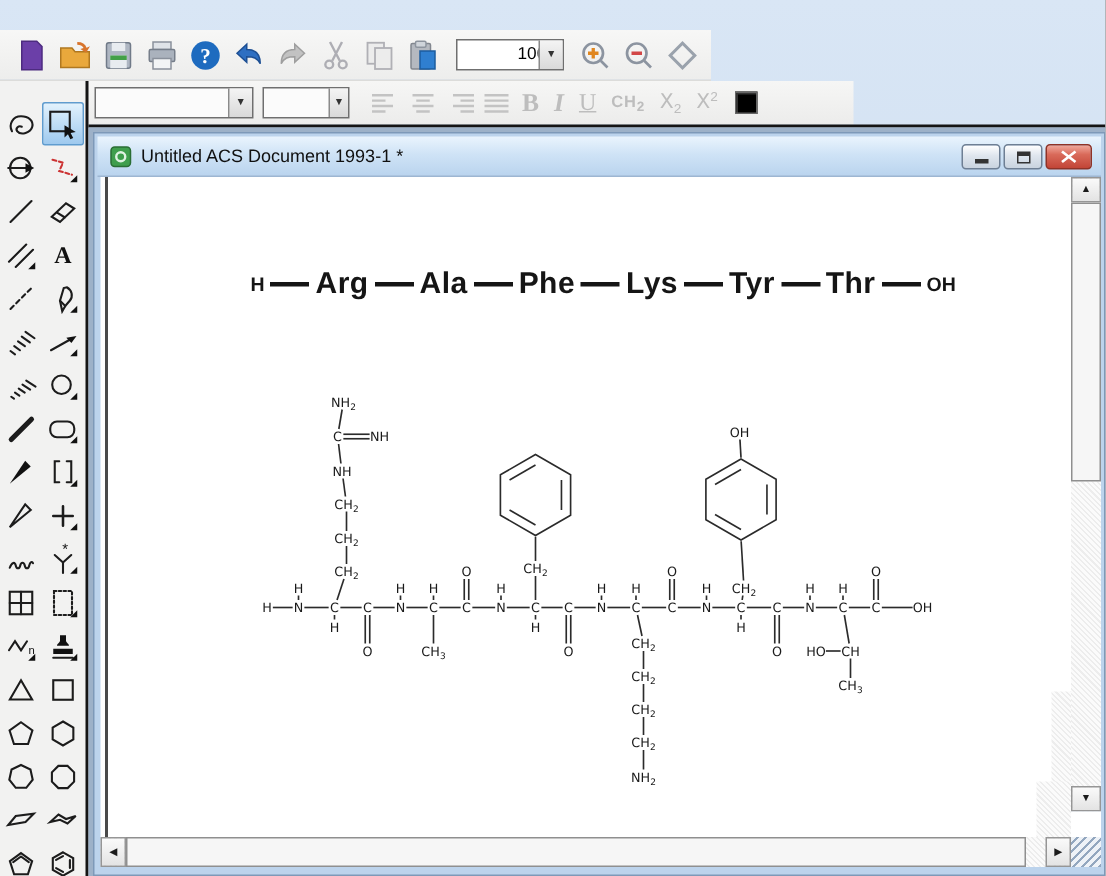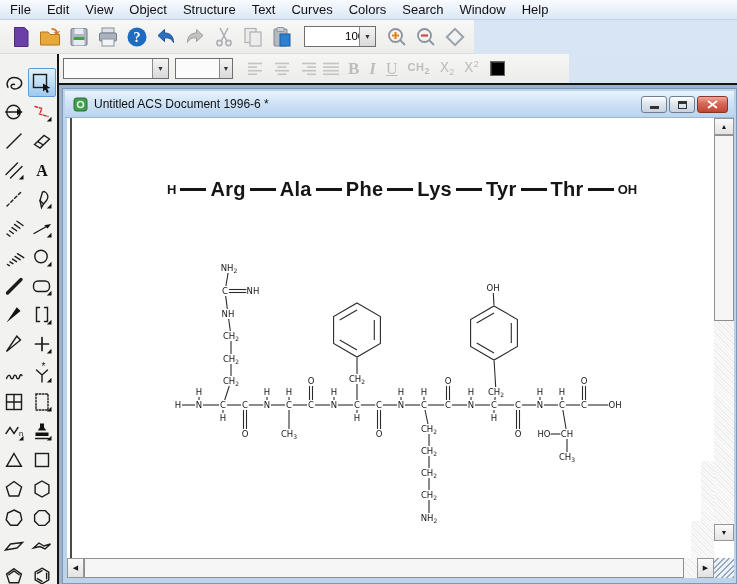--- a/index.html
+++ b/index.html
@@ -87,33 +87,20 @@
   .sequence{position:absolute;left:100px;top:60px;display:flex;align-items:center;color:#151515;}
   .seq-cap{font-size:13px;font-weight:bold;}
   .seq-res{font-size:20px;font-weight:bold;letter-spacing:.3px;}
   .seq-dash{width:26px;height:3px;background:#151515;margin:0 4px;}
   .molsvg{position:absolute;left:0;top:0;}
 </style>
 </head>
 <body>
 
 <div class="app">
-  <div class="menubar">
-      <span class="menu-item">File</span>
-      <span class="menu-item">Edit</span>
-      <span class="menu-item">View</span>
-      <span class="menu-item">Object</span>
-      <span class="menu-item">Structure</span>
-      <span class="menu-item">Text</span>
-      <span class="menu-item">Curves</span>
-      <span class="menu-item">Colors</span>
-      <span class="menu-item">Search</span>
-      <span class="menu-item">Window</span>
-      <span class="menu-item">Help</span>
-    </div>
 
   <div class="tb1">
     <span id="tb1-g1" style="display:flex;">
         <div class="tbtn">
           <svg width="24" height="24" viewBox="0 0 24 24" fill="none" stroke-width="1">
             <path d="M5.5 2.5 h10 l3.5 3.5 v15.5 h-13.5 z" fill="#6b3fa8" stroke="#4d2b80"></path>
           </svg>
         </div>
         <div class="tbtn">
           <svg width="24" height="24" viewBox="0 0 24 24" fill="none" stroke-width="1">
@@ -509,21 +496,21 @@
 
   <div class="mdi">
     <div class="docwin">
       <div class="titlebar">
         <span class="doc-icon">
           <svg width="15" height="15" viewBox="0 0 15 15">
               <rect x="1" y="1" width="13" height="13" rx="2.5" fill="#3f9e4d" stroke="#2a6e35"></rect>
               <circle cx="7.5" cy="7.5" r="3" fill="none" stroke="#dff2e2" stroke-width="1.6"></circle>
             </svg>
         </span>
-        <span class="doc-title">Untitled ACS Document 1996-6 *</span>
+        <span class="doc-title">Untitled ACS Document 1993-1 *</span>
         <span class="winbtns">
           <span class="wbtn">
               <span class="glyph-min"></span>
             </span>
           <span class="wbtn">
               <span class="glyph-restore"></span>
             </span>
           <span class="wbtn close">
               <svg width="13" height="9" viewBox="0 0 13 9">
                 <path d="M2 1 L11 8 M11 1 L2 8" stroke="#fff" stroke-width="1.8"></path>

